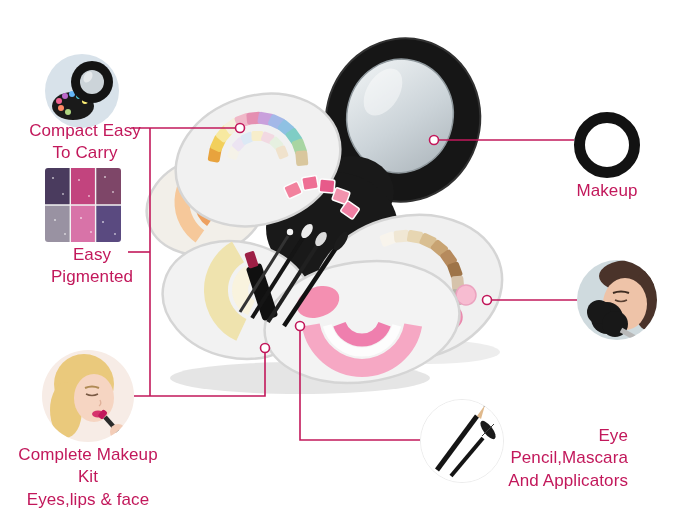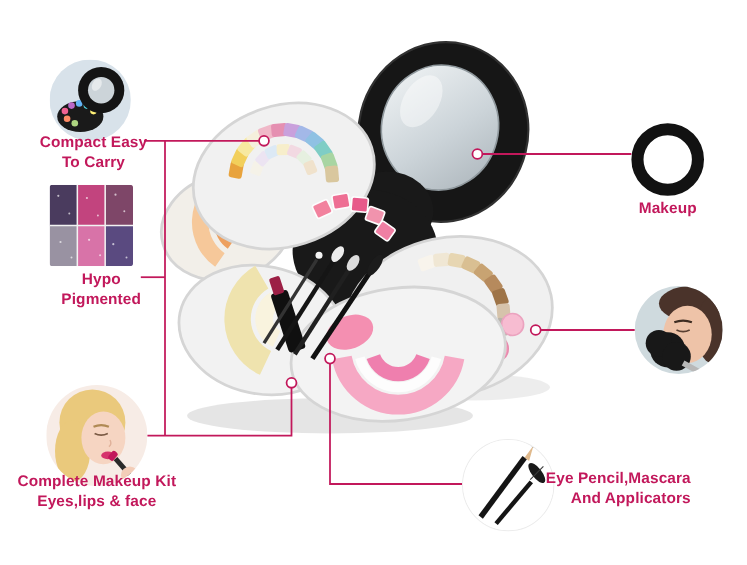--- a/index.html
+++ b/index.html
@@ -1,19 +1,19 @@
 <!DOCTYPE html>
 <html><head>
 <meta charset="utf-8">
 <style>
   html,body{margin:0;padding:0;background:#ffffff;}
   .canvas{position:relative;width:679px;height:514px;background:#ffffff;
           font-family:"Liberation Sans",sans-serif;overflow:hidden;}
   .scene{position:absolute;left:0;top:0;}
-  .callout-label{position:absolute;color:#c2185b;font-weight:700;font-size:14px;
+  .callout-label{position:absolute;color:#c2185b;font-weight:400;font-size:17px;
                  line-height:1.32;text-align:center;white-space:pre-line;letter-spacing:.1px;}
   .photo{position:absolute;overflow:hidden;}
   .photo.circle{border-radius:50%;}
   .photo svg{display:block;}
   .mirror-ring{position:absolute;width:66px;height:66px;border-radius:50%;
                border:11px solid #121212;background:#ffffff;box-sizing:border-box;}
 </style>
 </head>
 <body>
 
@@ -237,24 +237,24 @@
       <circle cx="64" cy="5" r="1.8" fill="#111111"></circle>
       <line x1="30" y1="76" x2="62" y2="38" stroke="#151515" stroke-width="4"></line>
       <ellipse cx="67" cy="30" rx="4.5" ry="11" transform="rotate(-38 67 30)" fill="#1a1a1a"></ellipse>
       <line x1="61" y1="36" x2="73" y2="24" stroke="#3c3c3c" stroke-width="1"></line>
     </svg>
   </div>
 
   <div class="callout-label" style="left:22px;top:120px;width:126px;">Compact Easy
 To Carry</div>
 
-  <div class="callout-label" style="left:30px;top:244px;width:124px;">Hypo
+  <div class="callout-label" style="left:30px;top:244px;width:124px;">Easy
 Pigmented</div>
 
-  <div class="callout-label" style="left:6px;top:428px;width:164px;">Complete Makeup Kit
+  <div class="callout-label" style="left:6px;top:444px;width:164px;">Complete Makeup Kit
 Eyes,lips &amp; face</div>
 
   <div class="callout-label" style="left:567px;top:180px;width:80px;">Makeup</div>
 
 
   <div class="callout-label" style="left:476px;top:425px;width:152px;text-align:right;">Eye Pencil,Mascara
 And Applicators</div>
 
 </div>
 

